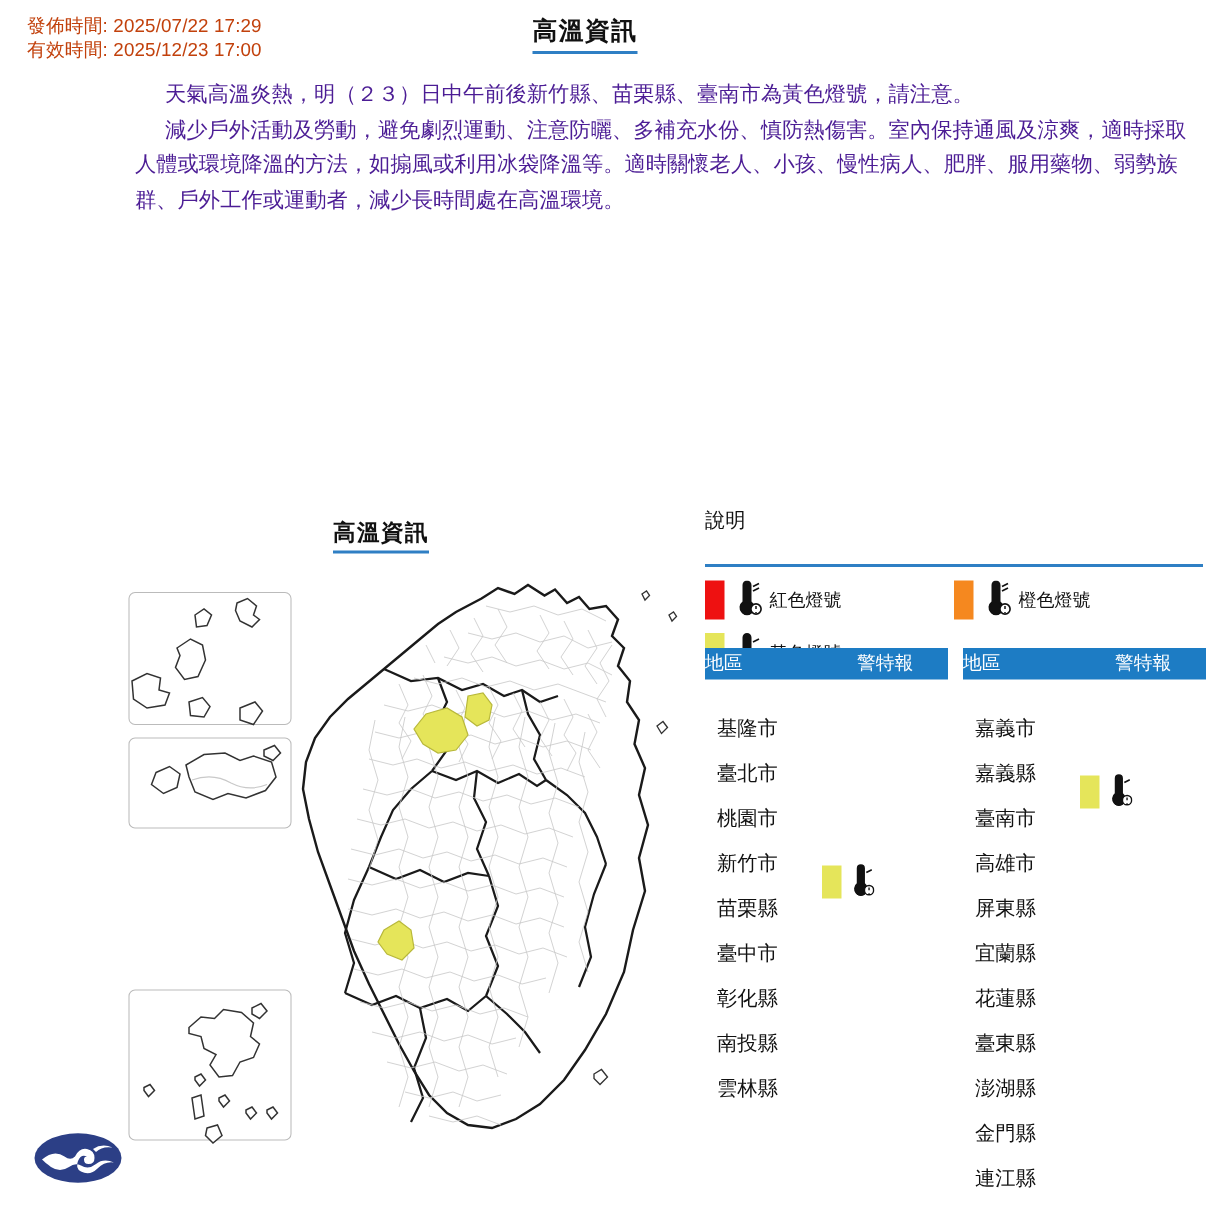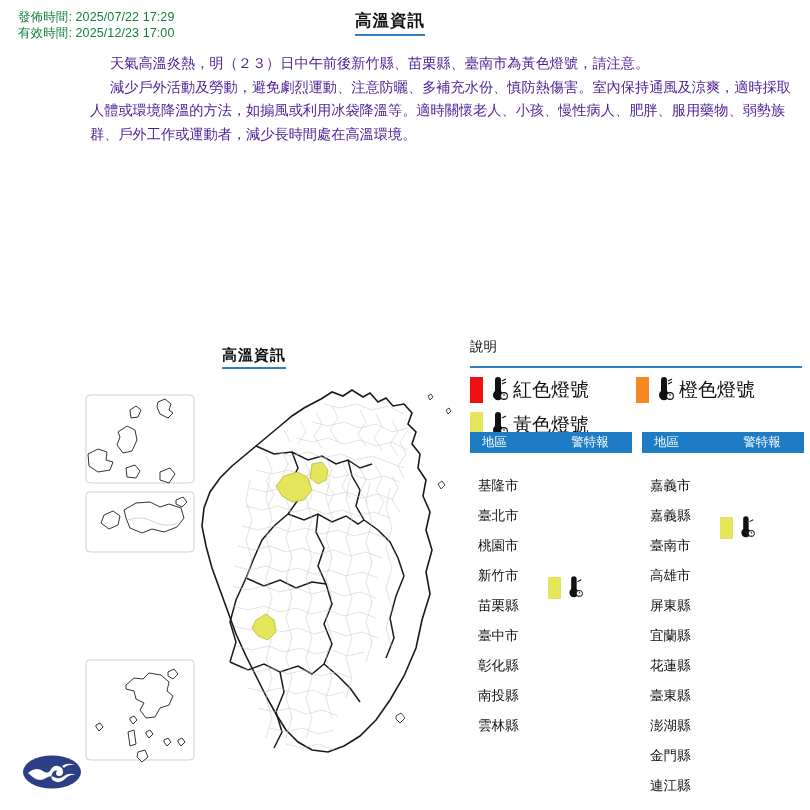--- a/index.html
+++ b/index.html
@@ -8,21 +8,21 @@
     background:#ffffff;
     font-family:"Liberation Sans","DejaVu Sans",sans-serif;
     color:#1a1a1a;
     position:relative;
     overflow:hidden;
   }
   
   #header-times{
     position:absolute;left:18px;top:9px;
     font-size:12.5px;line-height:16px;
-    color:#15803d;
+    color:#c2410c;
     white-space:nowrap;
   }
   #header-times div{letter-spacing:.1px;}
   #doc-title{
     position:absolute;left:355px;top:10px;
     font-size:16.5px;font-weight:bold;color:#111;
     letter-spacing:1px;
     padding-bottom:2px;
     border-bottom:2px solid #2f7fc4;
   }
@@ -50,45 +50,45 @@
   
   #cwa-logo{
     position:absolute;left:22px;top:752px;width:60px;height:40px;
   }
   
   #legend-panel{
     position:absolute;left:470px;top:338px;width:332px;
   }
   .panel-heading{
     font-size:13.5px;color:#111;
-    padding-bottom:10px;
+    padding-bottom:20px;
     border-bottom:2px solid #2f7fc4;
     margin-bottom:9px;
   }
   .legend-rows{margin-top:2px;}
   .legend-row{display:flex;align-items:center;margin-bottom:9px;}
   .legend-item{display:flex;align-items:center;width:166px;}
   .swatch{
     width:13px;height:26px;display:inline-block;margin-right:3px;flex:none;
   }
   .thermo{width:22px;height:26px;flex:none;}
-  .legend-label{font-size:19px;color:#111;margin-left:5px;white-space:nowrap;}
+  .legend-label{font-size:12px;color:#111;margin-left:5px;white-space:nowrap;}
   
   #tables{
     position:absolute;left:470px;top:432px;width:334px;
     display:flex;gap:10px;
   }
   .reg-table{width:162px;}
   .tbl-head{
     background:#1d7cc4;color:#ffffff;
     font-size:12.5px;
     height:21px;line-height:21px;
     display:flex;
   }
-  .tbl-head .c1{width:78px;padding-left:12px;box-sizing:border-box;}
+  .tbl-head .c1{width:78px;box-sizing:border-box;}
   .tbl-head .c2{width:84px;text-align:center;}
   .tbl-row{
     display:flex;align-items:center;
     height:30px;
     font-size:13.5px;color:#111;
   }
   .tbl-row .c1{width:78px;padding-left:8px;box-sizing:border-box;margin-top:36px;}
   .tbl-row .c2{width:84px;display:flex;align-items:center;}
   .cell-swatch{width:13px;height:22px;display:inline-block;margin-right:2px;}
   .cell-thermo{width:20px;height:24px;}

